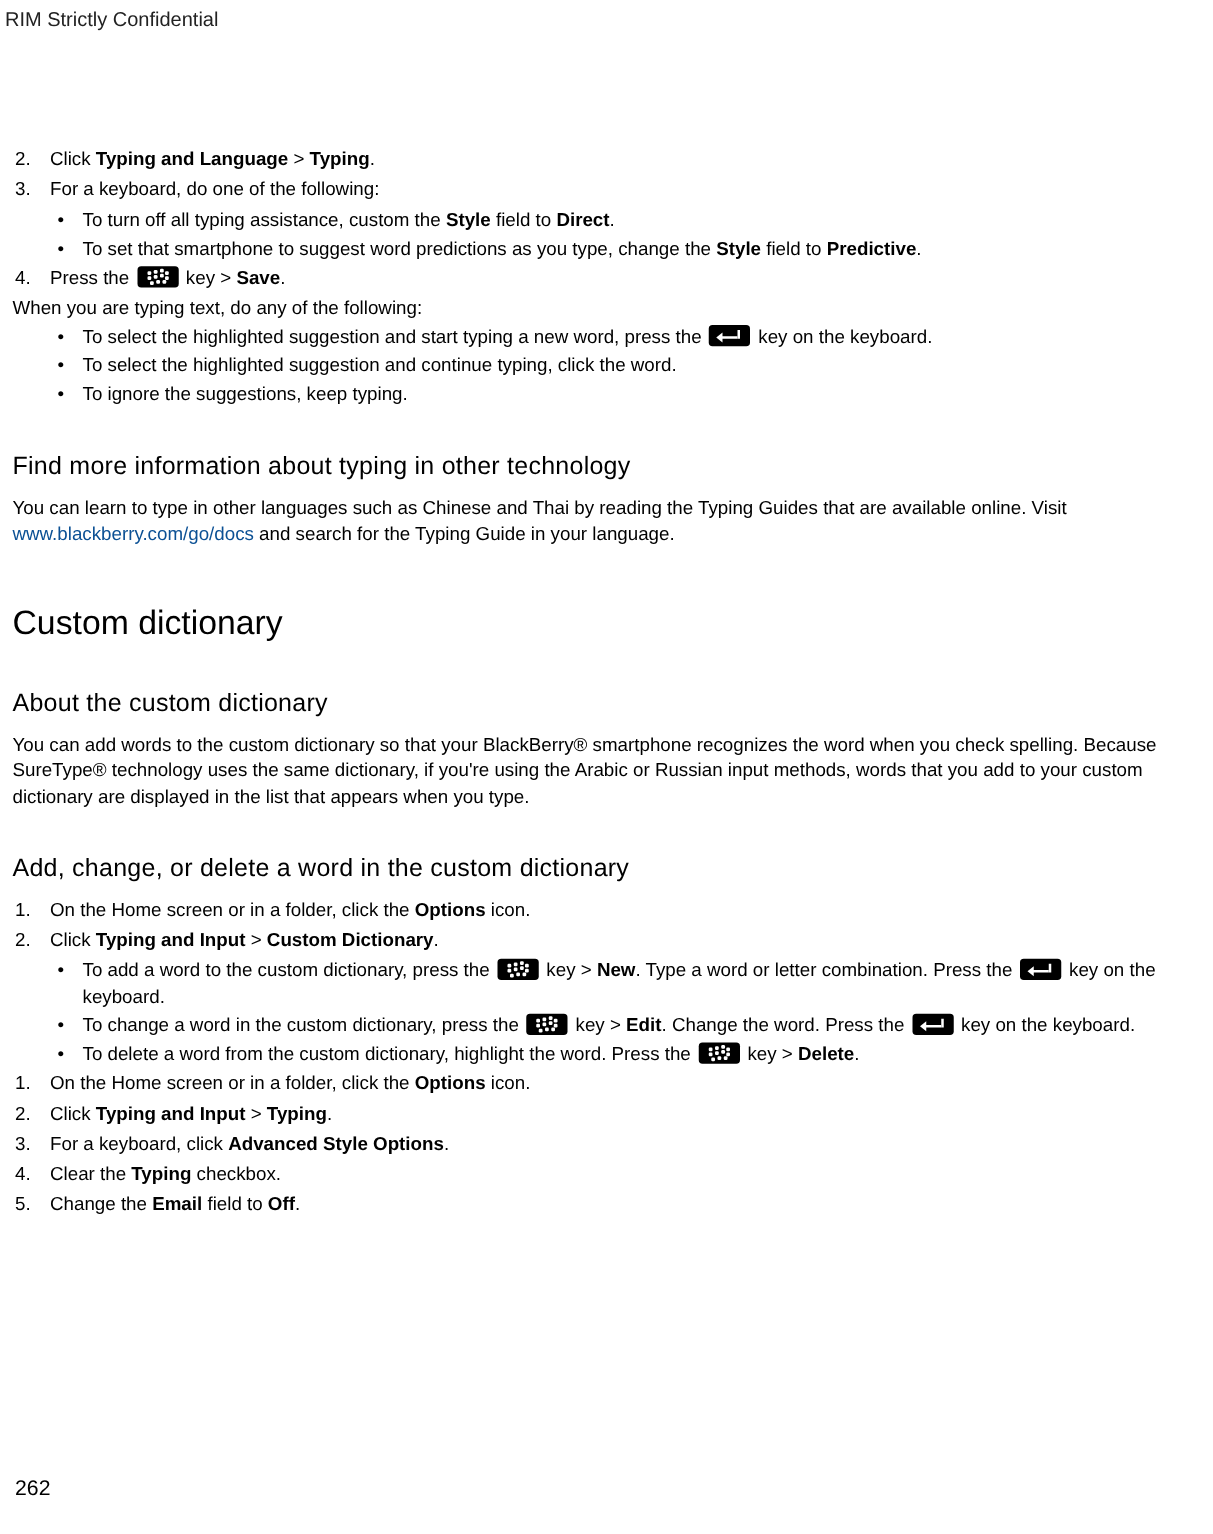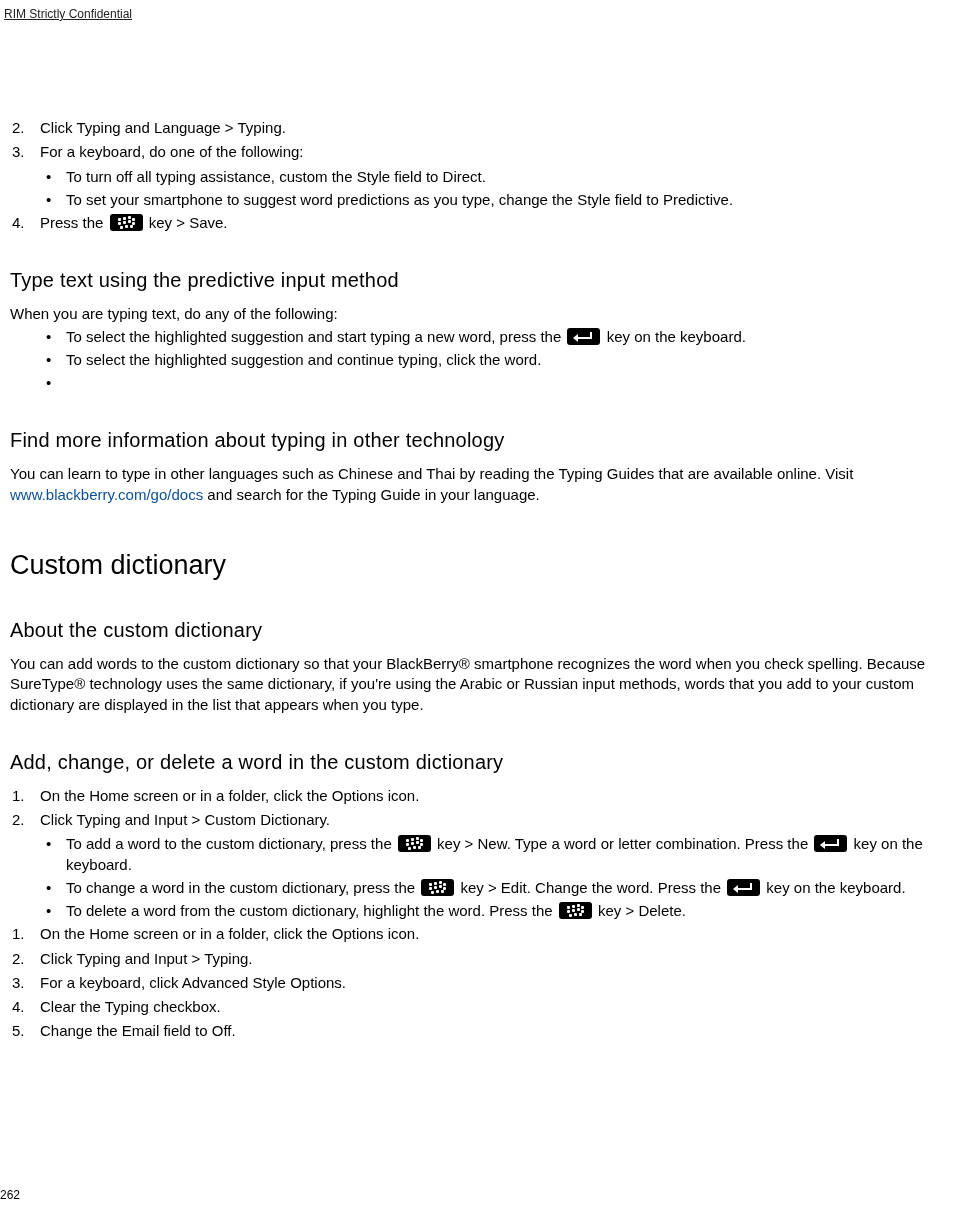--- a/index.html
+++ b/index.html
@@ -10,23 +10,22 @@
     font-size: 15px;
     line-height: 1.35;
     color: #000;
     position: relative;
     padding: 0;
   }
   .header-confidential {
     position: absolute;
     top: 6px;
     left: 4px;
-    font-size: 12px;
+    font-size: 16px;
     color: #222;
-    text-decoration: underline;
   }
   .content {
     padding: 118px 10px 0 10px;
   }
   .ol-main { list-style: none; }
   .ol-main > .li-num {
     display: flex;
     margin-bottom: 4px;
   }
   .ol-main > .li-num .num {
@@ -100,24 +99,24 @@
     position: absolute;
     left: 6px; top: 6px;
     width: 0; height: 0;
     border-top: 4px solid transparent;
     border-bottom: 4px solid transparent;
     border-right: 5px solid #fff;
   }
   .page-number {
     position: absolute;
     bottom: 24px;
-    left: 0;
-    font-size: 12px;
-  }
-  b { font-weight: 400; }
+    left: 12px;
+    font-size: 17px;
+  }
+  b { font-weight: 700; }
 </style>
 </head>
 <body>
 
 <div class="header-confidential">RIM Strictly Confidential</div>
 
 <div class="content">
 
   <ol class="ol-main">
     <li class="li-num">
@@ -134,48 +133,48 @@
   <ul class="ul-bullet">
     <li class="li-bullet">
       <span class="bullet-mark">•</span>
       <span class="body">
         <span>To turn off all typing assistance, custom the </span><b>Style</b><span> field to </span><b>Direct</b><span>.</span>
       </span>
     </li>
     <li class="li-bullet">
       <span class="bullet-mark">•</span>
       <span class="body">
-        <span>To set your smartphone to suggest word predictions as you type, change the </span><b>Style</b><span> field to </span><b>Predictive</b><span>.</span>
+        <span>To set that smartphone to suggest word predictions as you type, change the </span><b>Style</b><span> field to </span><b>Predictive</b><span>.</span>
       </span>
     </li>
   </ul>
   <ol class="ol-main">
     <li class="li-num">
       <span class="num">4.</span>
       <span class="body">
         <span>Press the </span><span class="key-icon bb"></span><span> key &gt; </span><b>Save</b><span>.</span>
       </span>
     </li>
   </ol>
 
-  <h2 class="section-h2">Type text using the predictive input method</h2>
   <p class="para">When you are typing text, do any of the following:</p>
   <ul class="ul-bullet">
     <li class="li-bullet">
       <span class="bullet-mark">•</span>
       <span class="body">
         <span>To select the highlighted suggestion and start typing a new word, press the </span><span class="key-icon enter"><span class="arrowhead"></span></span><span> key on the keyboard.</span>
       </span>
     </li>
     <li class="li-bullet">
       <span class="bullet-mark">•</span>
       <span class="body">To select the highlighted suggestion and continue typing, click the word.</span>
     </li>
     <li class="li-bullet">
       <span class="bullet-mark">•</span>
+      <span class="body">To ignore the suggestions, keep typing.</span>
     </li>
   </ul>
 
   <h2 class="section-h2">Find more information about typing in other technology</h2>
   <p class="para">
     <span>You can learn to type in other languages such as Chinese and Thai by reading the Typing Guides that are available online. Visit </span><span class="link">www.blackberry.com/go/docs</span><span> and search for the Typing Guide in your language.</span>
   </p>
 
   <h1 class="section-h1">Custom dictionary</h1>
 

